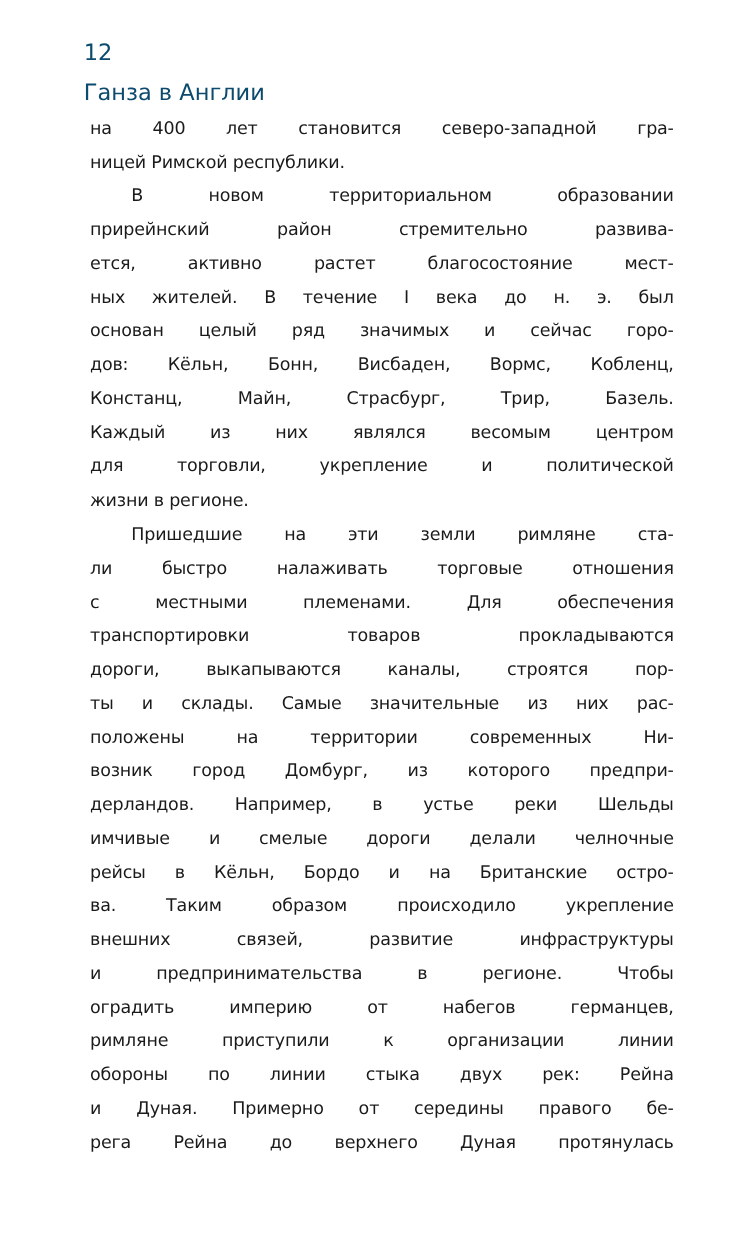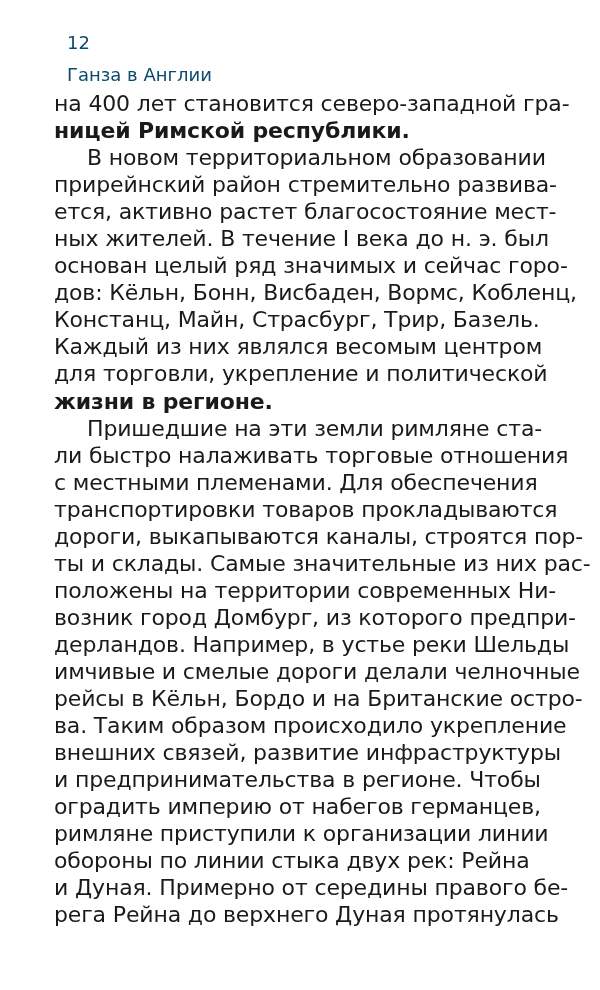--- a/index.html
+++ b/index.html
@@ -39,41 +39,40 @@
       position: absolute;
       left: 0;
       width: 100%;
       top: 0;
       text-align: left;
       margin-top: 32px;
     }
     .body-text {
       position: absolute;
       top: 90px;
-      left: 54px;
+      left: 72px;
       width: 467px;
-      font-size: 22px;
+      font-size: 14px;
       line-height: 27.05px;
       letter-spacing: -0.15px;
     }
     .line {
       display: block;
       white-space: nowrap;
       text-align: justify;
       text-align-last: justify;
       height: 27.05px;
       overflow: visible;
     }
     .line.indent {
       padding-left: 33px;
     }
     .line.last {
       text-align: left;
       text-align-last: left;
-      font-weight: bold;
     }
   </style>
 </head>
 <body>
 
 <div class="page">
   <div class="running-head">
     <span class="page-number">12</span>
     <span class="running-title">Ганза в Англии</span>
   </div>

